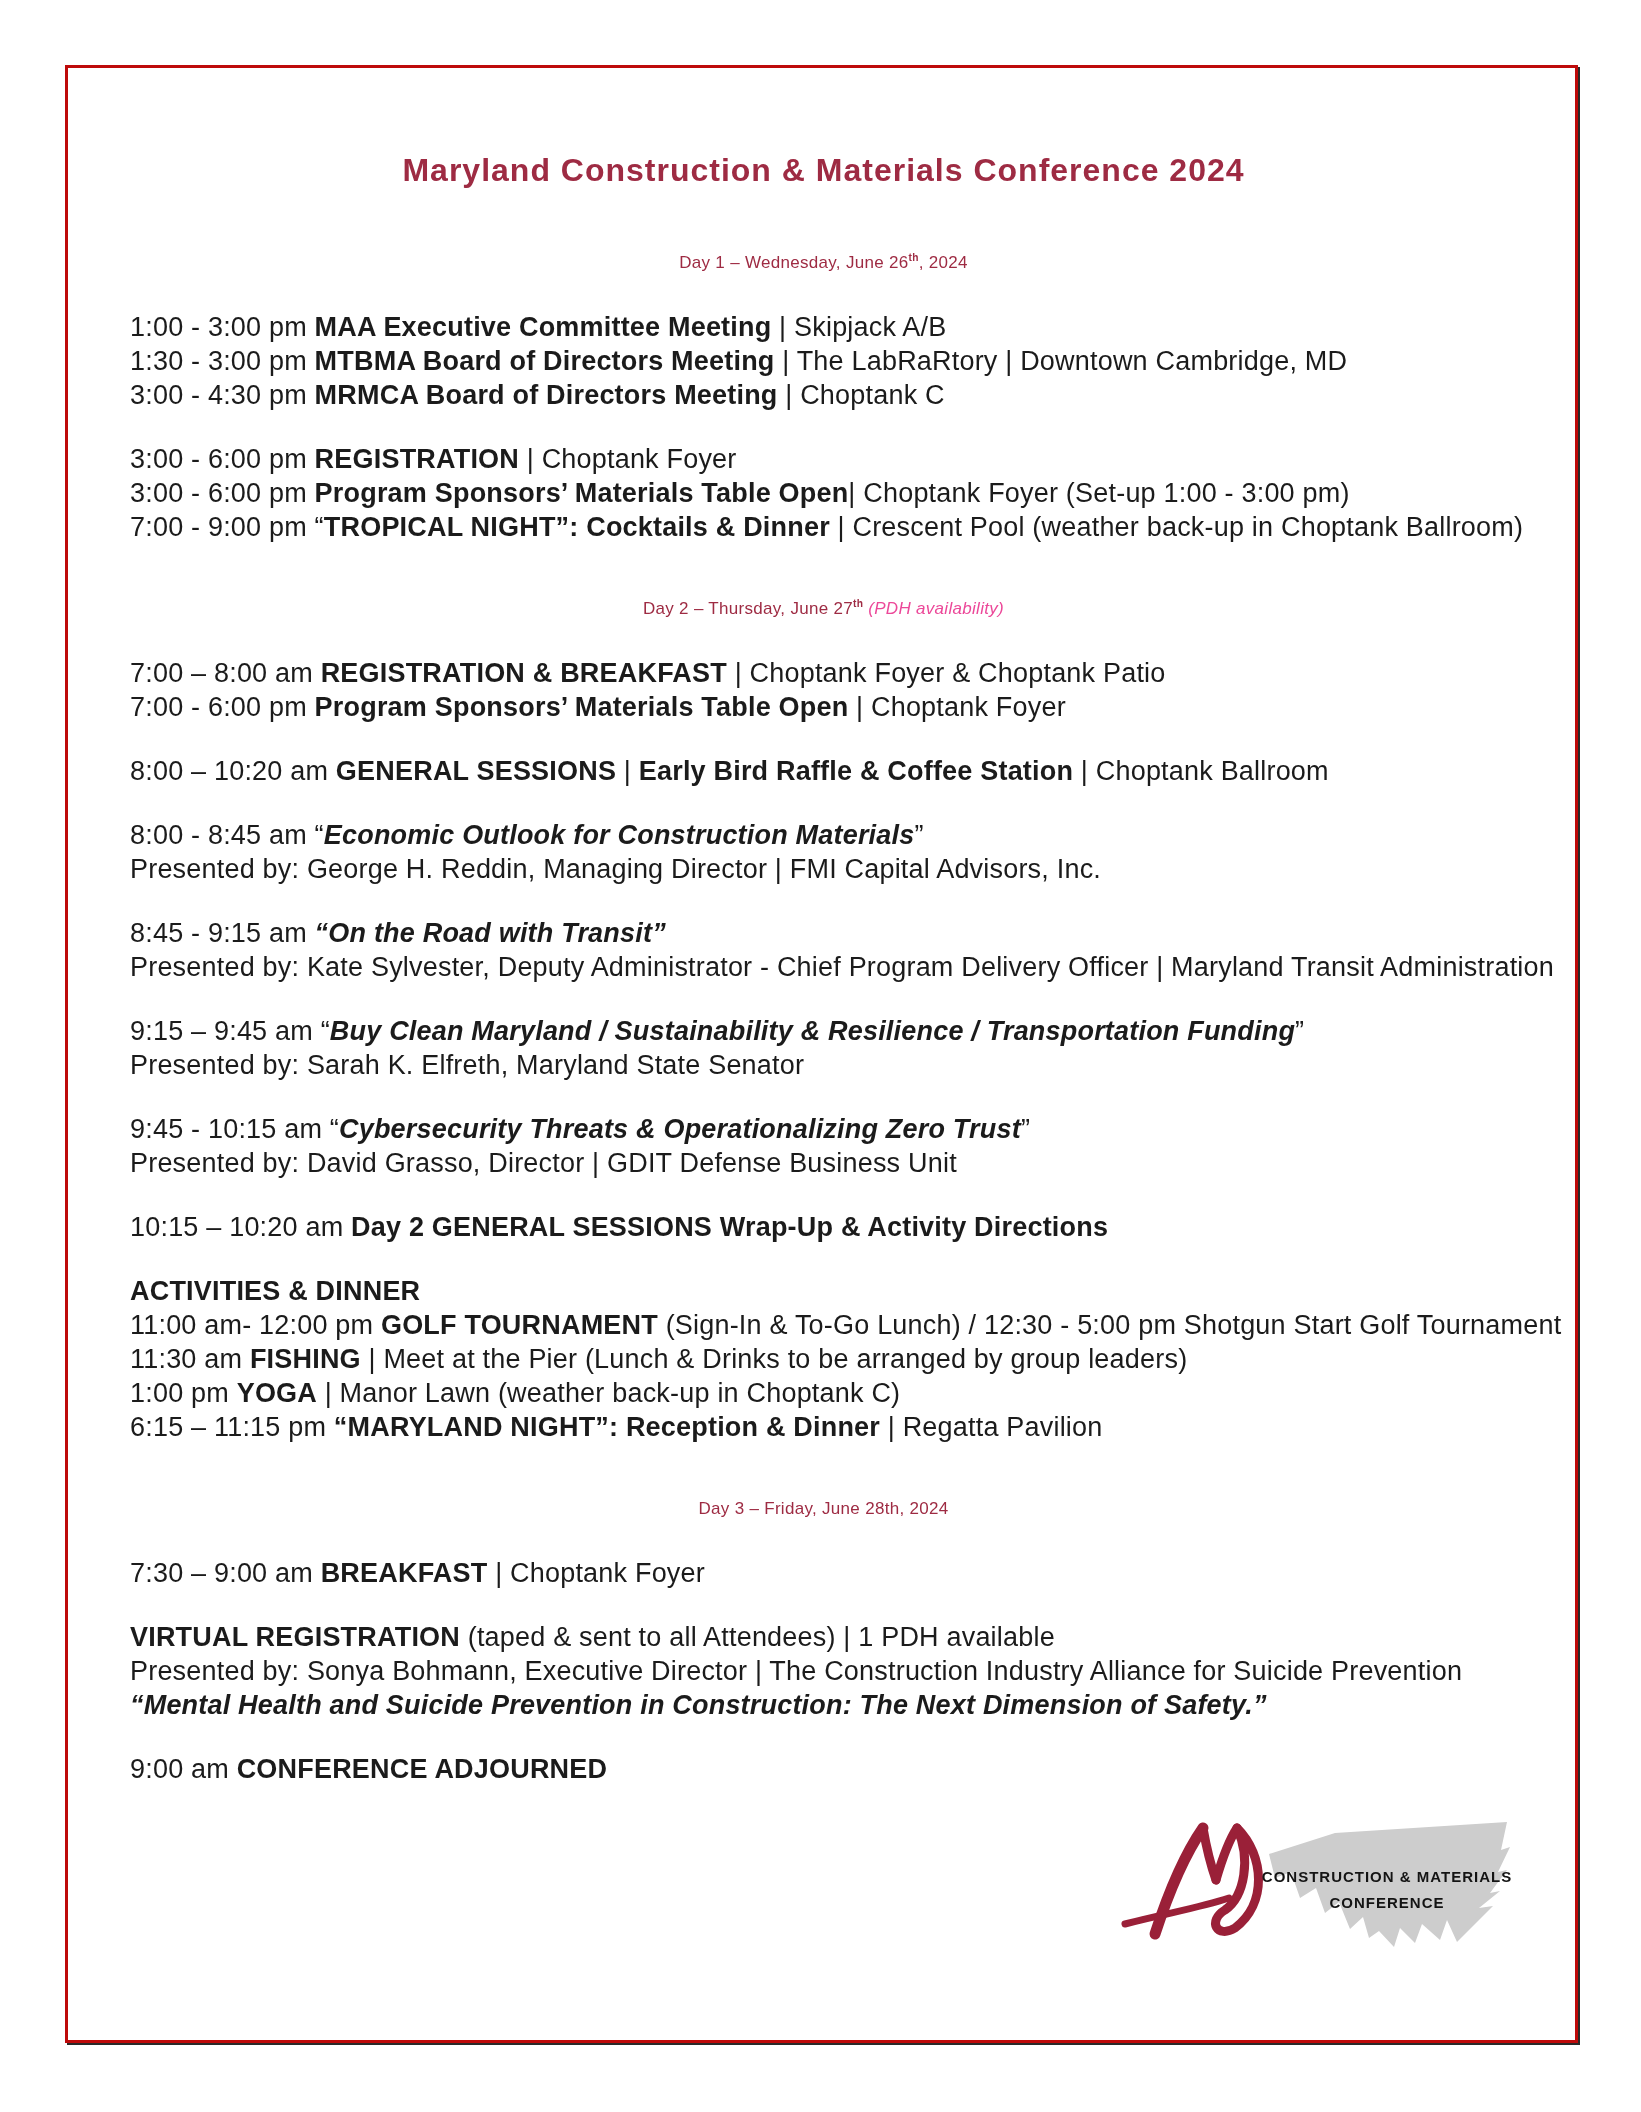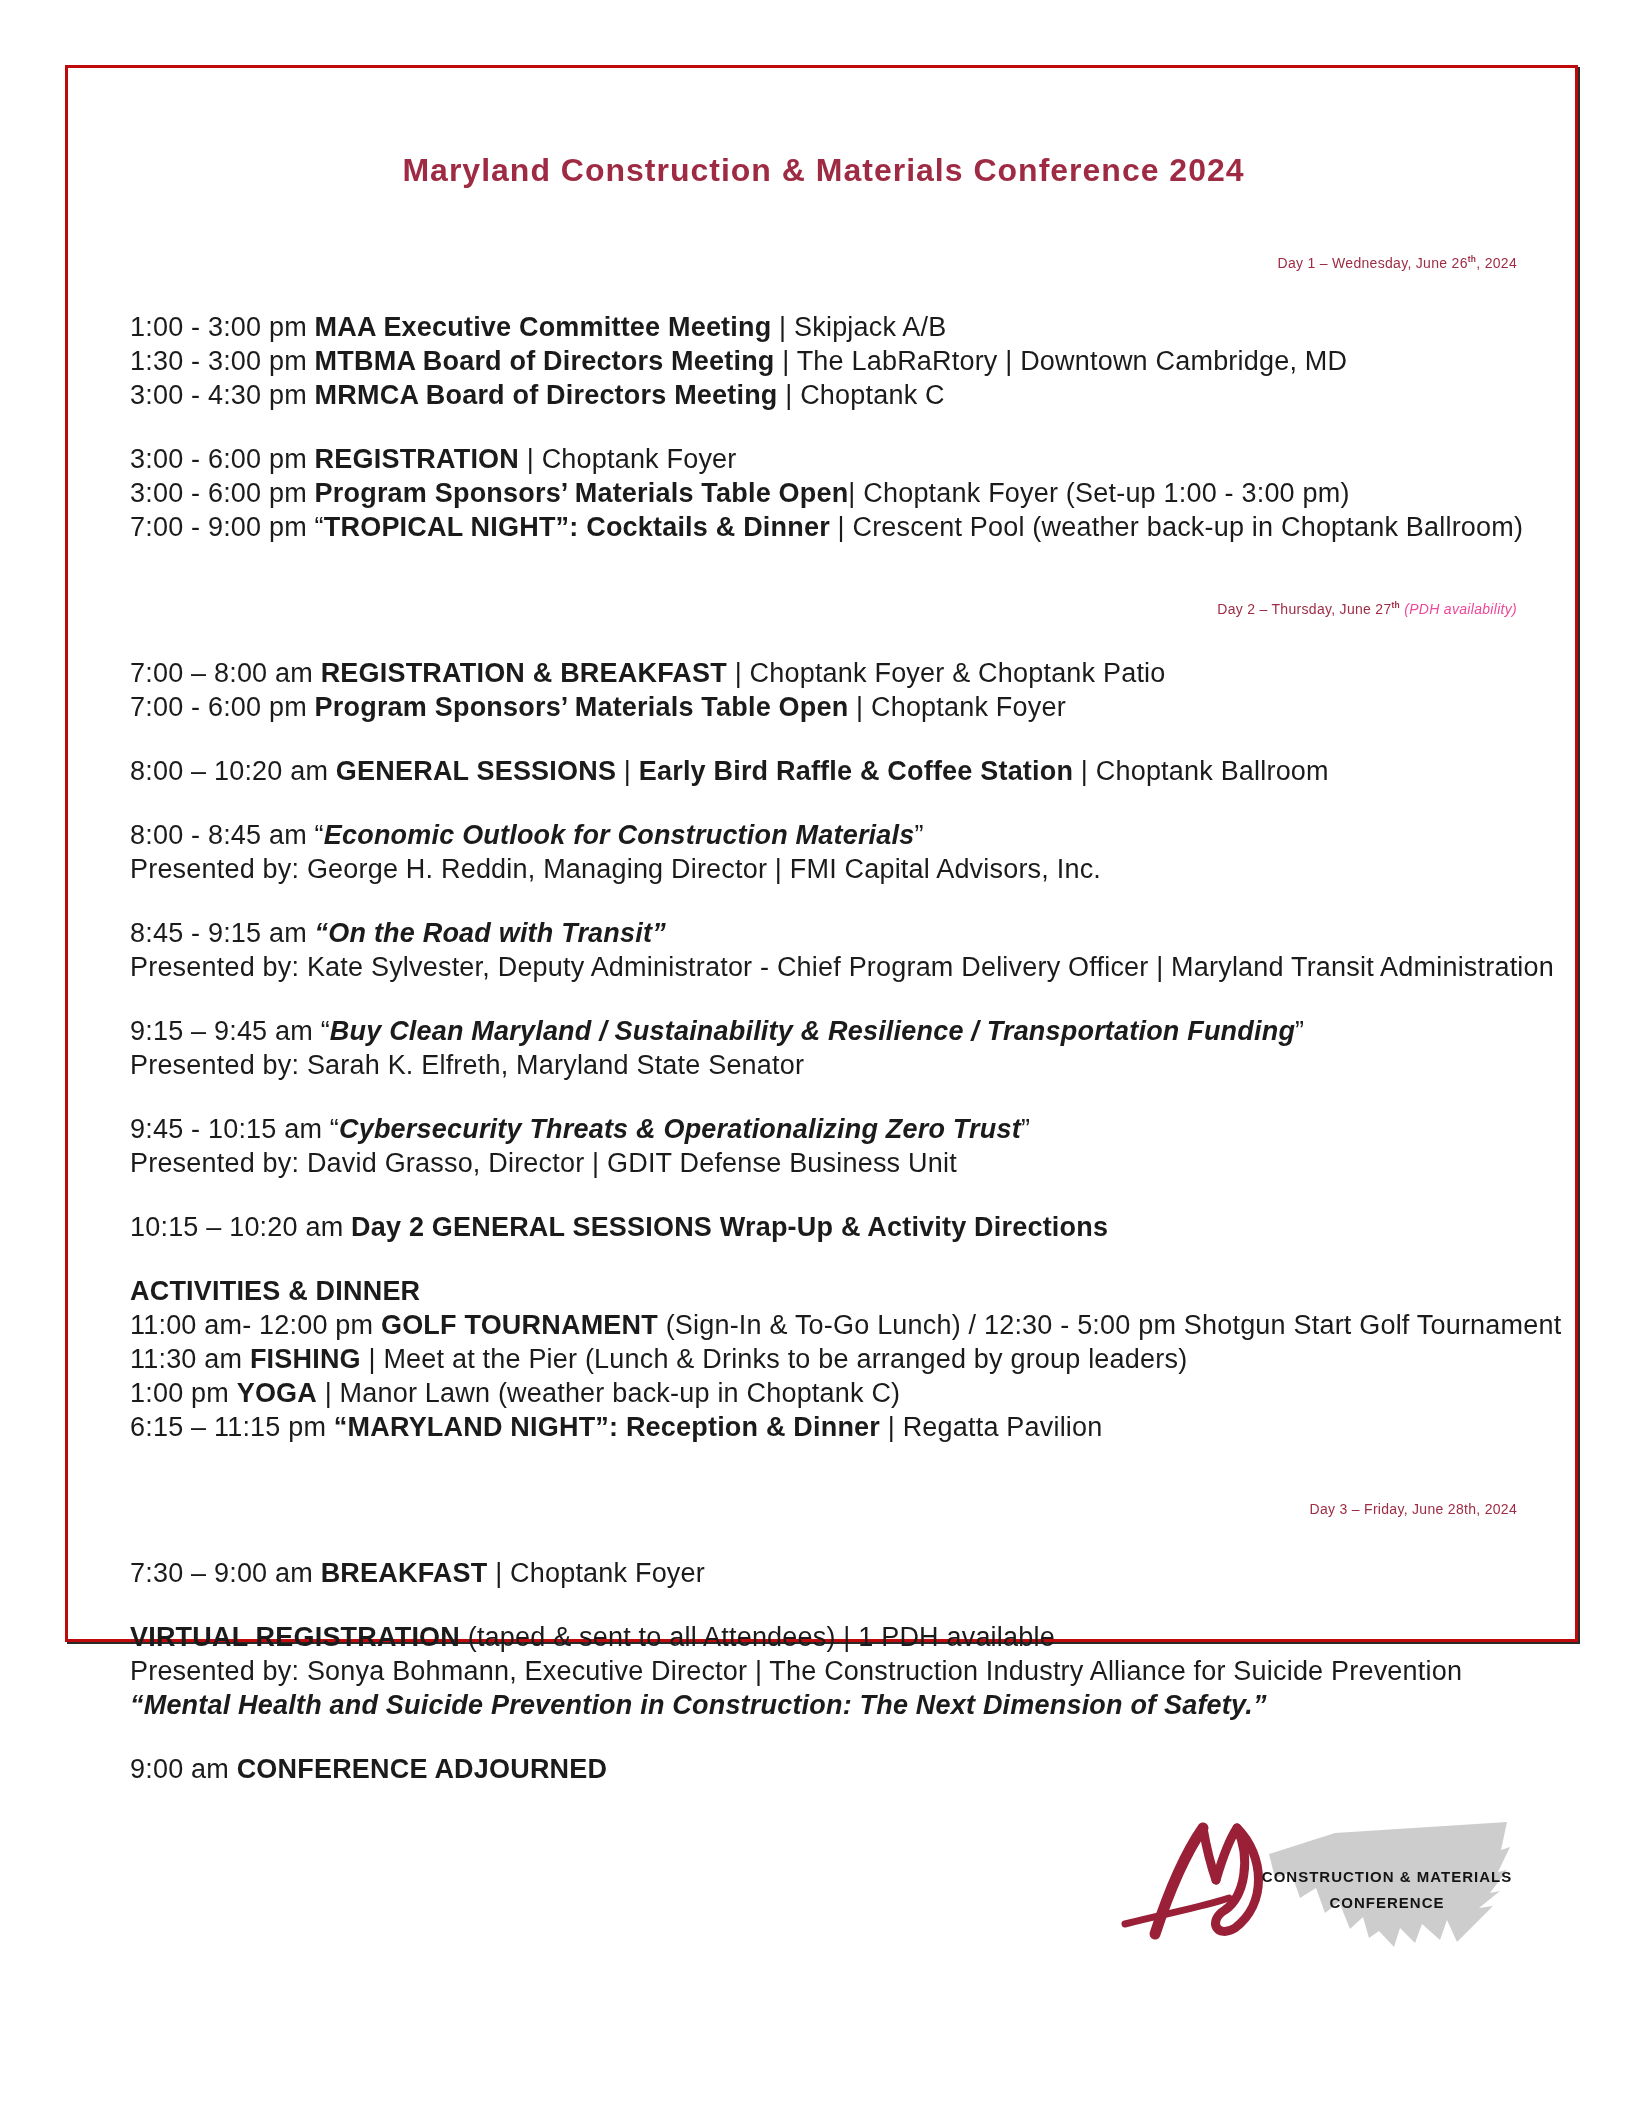--- a/index.html
+++ b/index.html
@@ -2,32 +2,32 @@
 <html><head>
 <meta charset="utf-8">
 <style>
   html,body{margin:0;padding:0;}
   body{
     width:1641px;height:2112px;background:#ffffff;position:relative;
     font-family:"Liberation Sans", sans-serif;color:#1b1b1b;
     --accent:#9E2B43;--border:#BE0A0A;--logo-md:#9A2038;--logo-map:#CDCDCD;
   }
   .frame{
-    position:absolute;left:65px;top:65px;width:1513px;height:1577px;
+    position:absolute;left:65px;top:65px;width:1513px;height:1978px;
     border:3px solid var(--border);box-sizing:border-box;
     box-shadow:2px 2px 0 0 #2a2a2a;background:#ffffff;
   }
   .content{padding:74px 58px 0 62px;}
   .doc-title-line{
     text-align:center;color:var(--accent);font-weight:bold;
     font-size:32px;line-height:56px;letter-spacing:1px;white-space:nowrap;
   }
   .day-heading{
-    text-align:right;color:var(--accent);font-weight:bold;
-    font-size:14px;line-height:34px;letter-spacing:.3px;
+    text-align:center;color:var(--accent);font-weight:bold;
+    font-size:17px;line-height:34px;letter-spacing:.3px;
     margin:48px 0 18px;white-space:nowrap;
   }
   .day-heading .seg-blk{color:#ec4899;font-weight:normal;font-style:italic;}
   .para{margin:30px 0;}
   .line{font-size:27px;line-height:34px;letter-spacing:.2px;white-space:nowrap;}
   .seg-r{font-weight:normal;}
   .seg-b{font-weight:bold;}
   .seg-bi{font-weight:bold;font-style:italic;}
   sup.seg-sup{font-size:60%;line-height:0;}
   .logo-wrap{margin-top:18px;text-align:right;}

